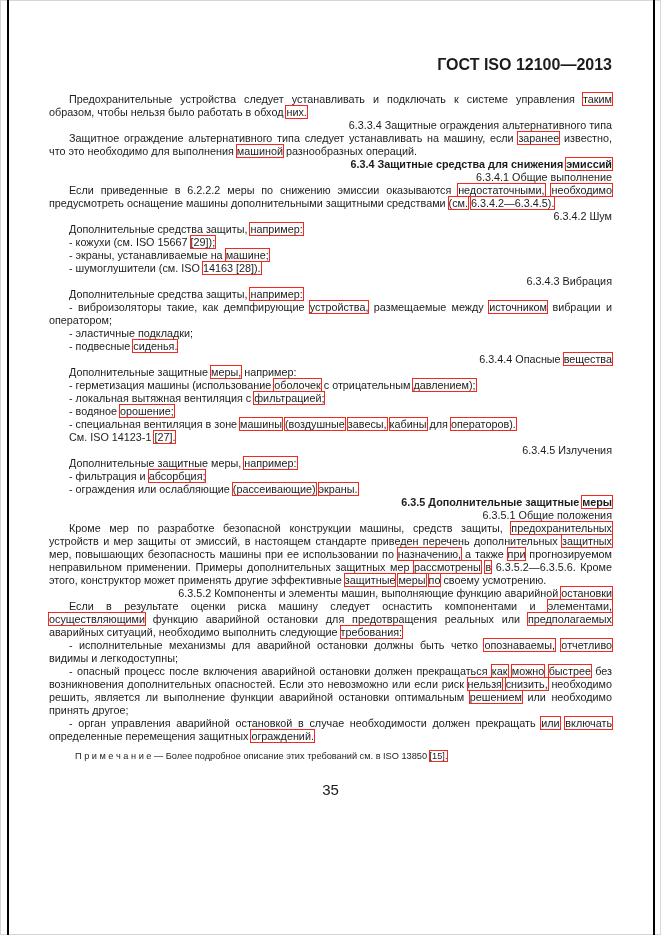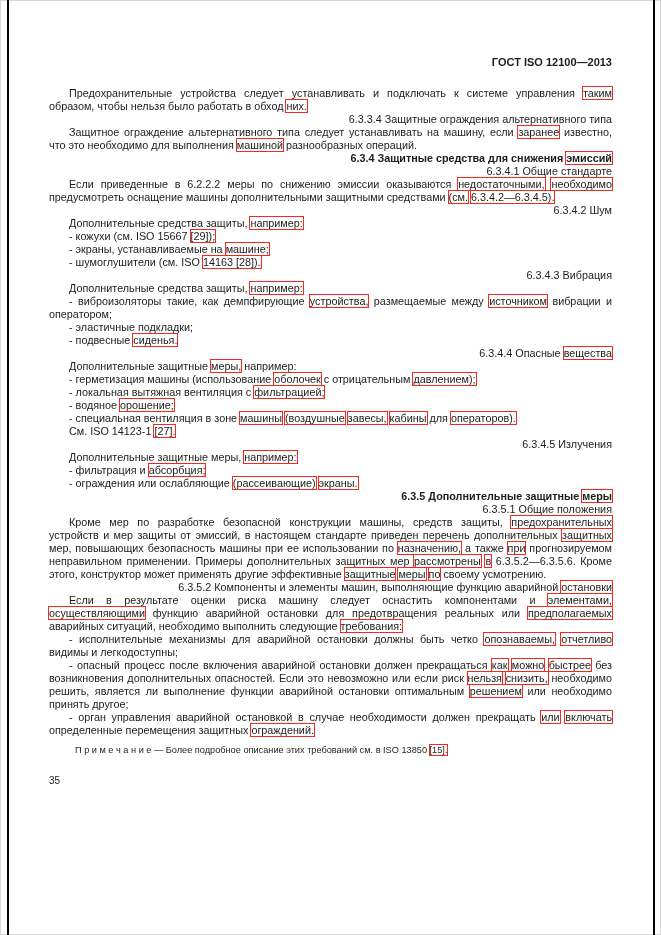--- a/index.html
+++ b/index.html
@@ -11,48 +11,48 @@
     background: #ffffff;
     overflow: hidden;
     font-family: "Liberation Sans", "DejaVu Sans", sans-serif;
     color: #1c1c1c;
     box-shadow: inset 0 0 0 1px #d6d6d6;
   }
   .edge-line { position: absolute; top: 0; bottom: 0; width: 2px; background: #000; }
   .edge-left  { left: 7px; }
   .edge-right { right: 6px; }
   .content { position: absolute; left: 49px; width: 563px; top: 56px; }
-  .doc-header { font-weight: 700; font-size: 11px; text-align: right; margin: 0 0 19px 0; }
+  .doc-header { font-weight: 700; font-size: 16px; text-align: right; margin: 0 0 19px 0; }
   .para {
     margin: 0;
     font-size: 10.8px;
     line-height: 13px;
     text-align: justify;
     text-indent: 20px;
   }
   .para.heading, .para.bold-heading { text-align: right; }
   .para.bold-heading { font-weight: 700; }
   .para.note { font-size: 9.2px; line-height: 11px; margin: 8px 0; text-indent: 26px; text-align: left; }
   .boxed { outline: 1px solid var(--box-color, #f5281d); }
-  .page-number { font-size: 10px; text-align: left; margin-top: 19px; }
+  .page-number { font-size: 15px; text-align: center; margin-top: 19px; }
 </style>
 </head>
 <body>
 
 <div class="page" style="color: rgb(28, 28, 28);">
   <div class="edge-line edge-left"></div>
   <div class="edge-line edge-right"></div>
   <div class="content">
     <div class="doc-header">ГОСТ ISO 12100—2013</div>
     <div class="body-text" id="doc-body">
         <p class="para body"><span class="">Предохранительные устройства следует устанавливать и подключать к системе управления</span> <span class="boxed">таким</span> <span class="">образом, чтобы нельзя было работать в обход</span> <span class="boxed">них.</span></p>
         <p class="para heading"><span class="">6.3.3.4 Защитные ограждения альтернативного типа</span></p>
         <p class="para body"><span class="">Защитное ограждение альтернативного типа следует устанавливать на машину, если</span> <span class="boxed">заранее</span> <span class="">известно, что это необходимо для выполнения</span> <span class="boxed">машиной</span> <span class="">разнообразных операций.</span></p>
         <p class="para bold-heading"><span class="">6.3.4 Защитные средства для снижения</span> <span class="boxed">эмиссий</span></p>
-        <p class="para heading"><span class="">6.3.4.1 Общие стандарте</span></p>
+        <p class="para heading"><span class="">6.3.4.1 Общие выполнение</span></p>
         <p class="para body"><span class="">Если приведенные в 6.2.2.2 меры по снижению эмиссии оказываются</span> <span class="boxed">недостаточными,</span> <span class="boxed">необходимо</span> <span class="">предусмотреть оснащение машины дополнительными защитными средствами</span> <span class="boxed">(см.</span> <span class="boxed">6.3.4.2—6.3.4.5).</span></p>
         <p class="para heading"><span class="">6.3.4.2 Шум</span></p>
         <p class="para body"><span class="">Дополнительные средства защиты,</span> <span class="boxed">например:</span></p>
         <p class="para list"><span class="">- кожухи (см. ISO 15667</span> <span class="boxed">[29]);</span></p>
         <p class="para list"><span class="">- экраны, устанавливаемые на</span> <span class="boxed">машине;</span></p>
         <p class="para list"><span class="">- шумоглушители (см. ISO</span> <span class="boxed">14163 [28]).</span></p>
         <p class="para heading"><span class="">6.3.4.3 Вибрация</span></p>
         <p class="para body"><span class="">Дополнительные средства защиты,</span> <span class="boxed">например:</span></p>
         <p class="para list"><span class="">- виброизоляторы такие, как демпфирующие</span> <span class="boxed">устройства,</span> <span class="">размещаемые между</span> <span class="boxed">источником</span> <span class="">вибрации и оператором;</span></p>
         <p class="para list"><span class="">- эластичные подкладки;</span></p>

